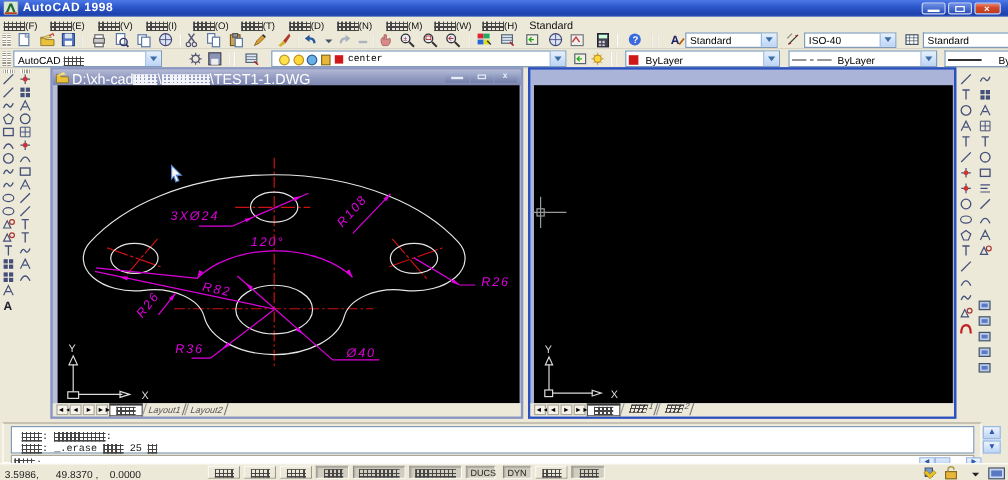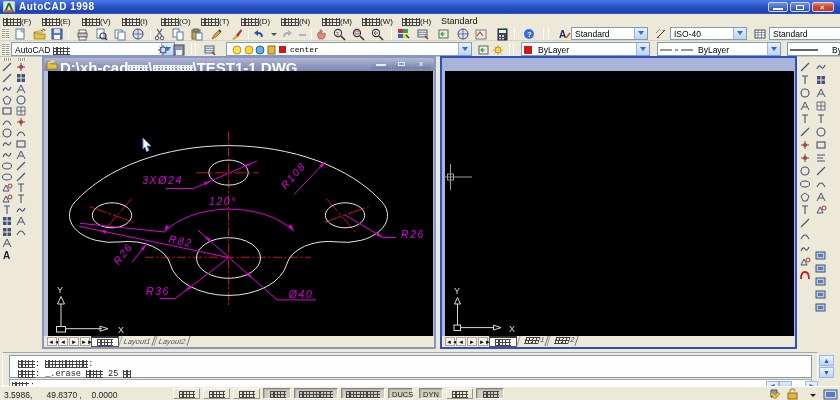--- a/index.html
+++ b/index.html
@@ -221,21 +221,21 @@
           <rect x="1" y="2" width="10" height="8" fill="#fff" stroke="#456"></rect>
           <path d="M1 4.5 H11 M1 7 H11 M4 2 V10 M7.5 2 V10" stroke="#456" stroke-width="0.6"></path>
         </svg></div>
       <div class="combo" style="left:769px;top:1px;width:71px;border-right:none">
         <span class="ctext">Standard</span>
       </div>
     </div>
 <div class="tb" style="left:0;top:41px;width:840px;height:16px;border-bottom:1px solid #c8c4b4">
       <div class="grip" style="left:2px;top:2px;height:12px"></div>
       <div class="grip" style="left:6px;top:2px;height:12px"></div>
-      <div class="combo" style="left:11px;top:1px;width:164px;height:14px">
+      <div class="combo" style="left:11px;top:1px;width:124px;height:14px">
         <span class="ctext" style="top:2px">AutoCAD <span class="ck" style="width:17px;height:8px;"></span></span>
         <div class="cbtn" style="height:12px">
           <div class="ar" style="top:4px"></div>
         </div>
       </div>
       <div class="ic" style="left:157px;top:2px;width:13px;height:13px"><svg width="13" height="13">
           <circle cx="6" cy="6" r="3" fill="none" stroke="#557" stroke-width="1.2"></circle>
           <path d="M6 1 V3 M6 9 V11 M1 6 H3 M9 6 H11 M2.5 2.5 L4 4 M8 8 L9.5 9.5 M9.5 2.5 L8 4 M4 8 L2.5 9.5" stroke="#557"></path>
         </svg></div>
       <div class="ic" style="left:173px;top:2px;width:13px;height:13px"><svg width="13" height="13">
@@ -526,21 +526,21 @@
           <rect x="1" y="2" width="9" height="7" fill="#b8c8e8" stroke="#456"></rect>
           <rect x="3" y="4" width="5" height="3" fill="#5a79c5"></rect>
         </svg></div>
     </div>
 <div class="win" style="left:42px;top:56px;width:394px;height:293px;border-color:#8a96c2;background:#b8bed8">
  <div class="wtitle" style="background:linear-gradient(#b2b8d4,#8e97bd 60%,#7e88b2)">
   <svg class="abs" style="left:2px;top:1px" width="12" height="11">
           <path d="M1 3 L4 3 L5 5 L11 5 L11 10 L1 10 Z" fill="#e8c33a" stroke="#8a6d1c" stroke-width="0.7"></path>
           <path d="M1 4 L7 1 L9 3 L4 4 Z" fill="#f6e07a"></path>
         </svg>
-  <div style="position:absolute;left:16px;top:1px;color:#fff;font-size:15px;font-weight:bold;white-space:nowrap">D:\xh-cad<span class="ckw" style="width:20px;height:9px"></span>\<span class="ckw" style="width:40px;height:9px"></span>\TEST1-1.DWG</div>
+  <div style="position:absolute;left:16px;top:1px;color:#fff;font-size:12px;font-weight:normal;white-space:nowrap">D:\xh-cad<span class="ckw" style="width:20px;height:9px"></span>\<span class="ckw" style="width:40px;height:9px"></span>\TEST1-1.DWG</div>
   <div class="wbtn" style="right:43px;width:20px;background:linear-gradient(#a8b2d2,#717ea8)">
           <div style="position:absolute;left:5px;top:4px;width:10px;height:2px;background:#e8ecf8"></div>
         </div>
   <div class="wbtn" style="right:23px;width:19px;background:linear-gradient(#a8b2d2,#717ea8)">
           <div style="position:absolute;left:6px;top:2px;width:7px;height:4px;border:1px solid #e8ecf8"></div>
         </div>
   <div class="wbtn" style="right:3px;width:19px;background:linear-gradient(#a8b2d2,#717ea8)">
           <div style="position:absolute;left:7px;top:0px;color:#e8ecf8;font-size:7px;font-weight:bold">x</div>
         </div>
  </div>

